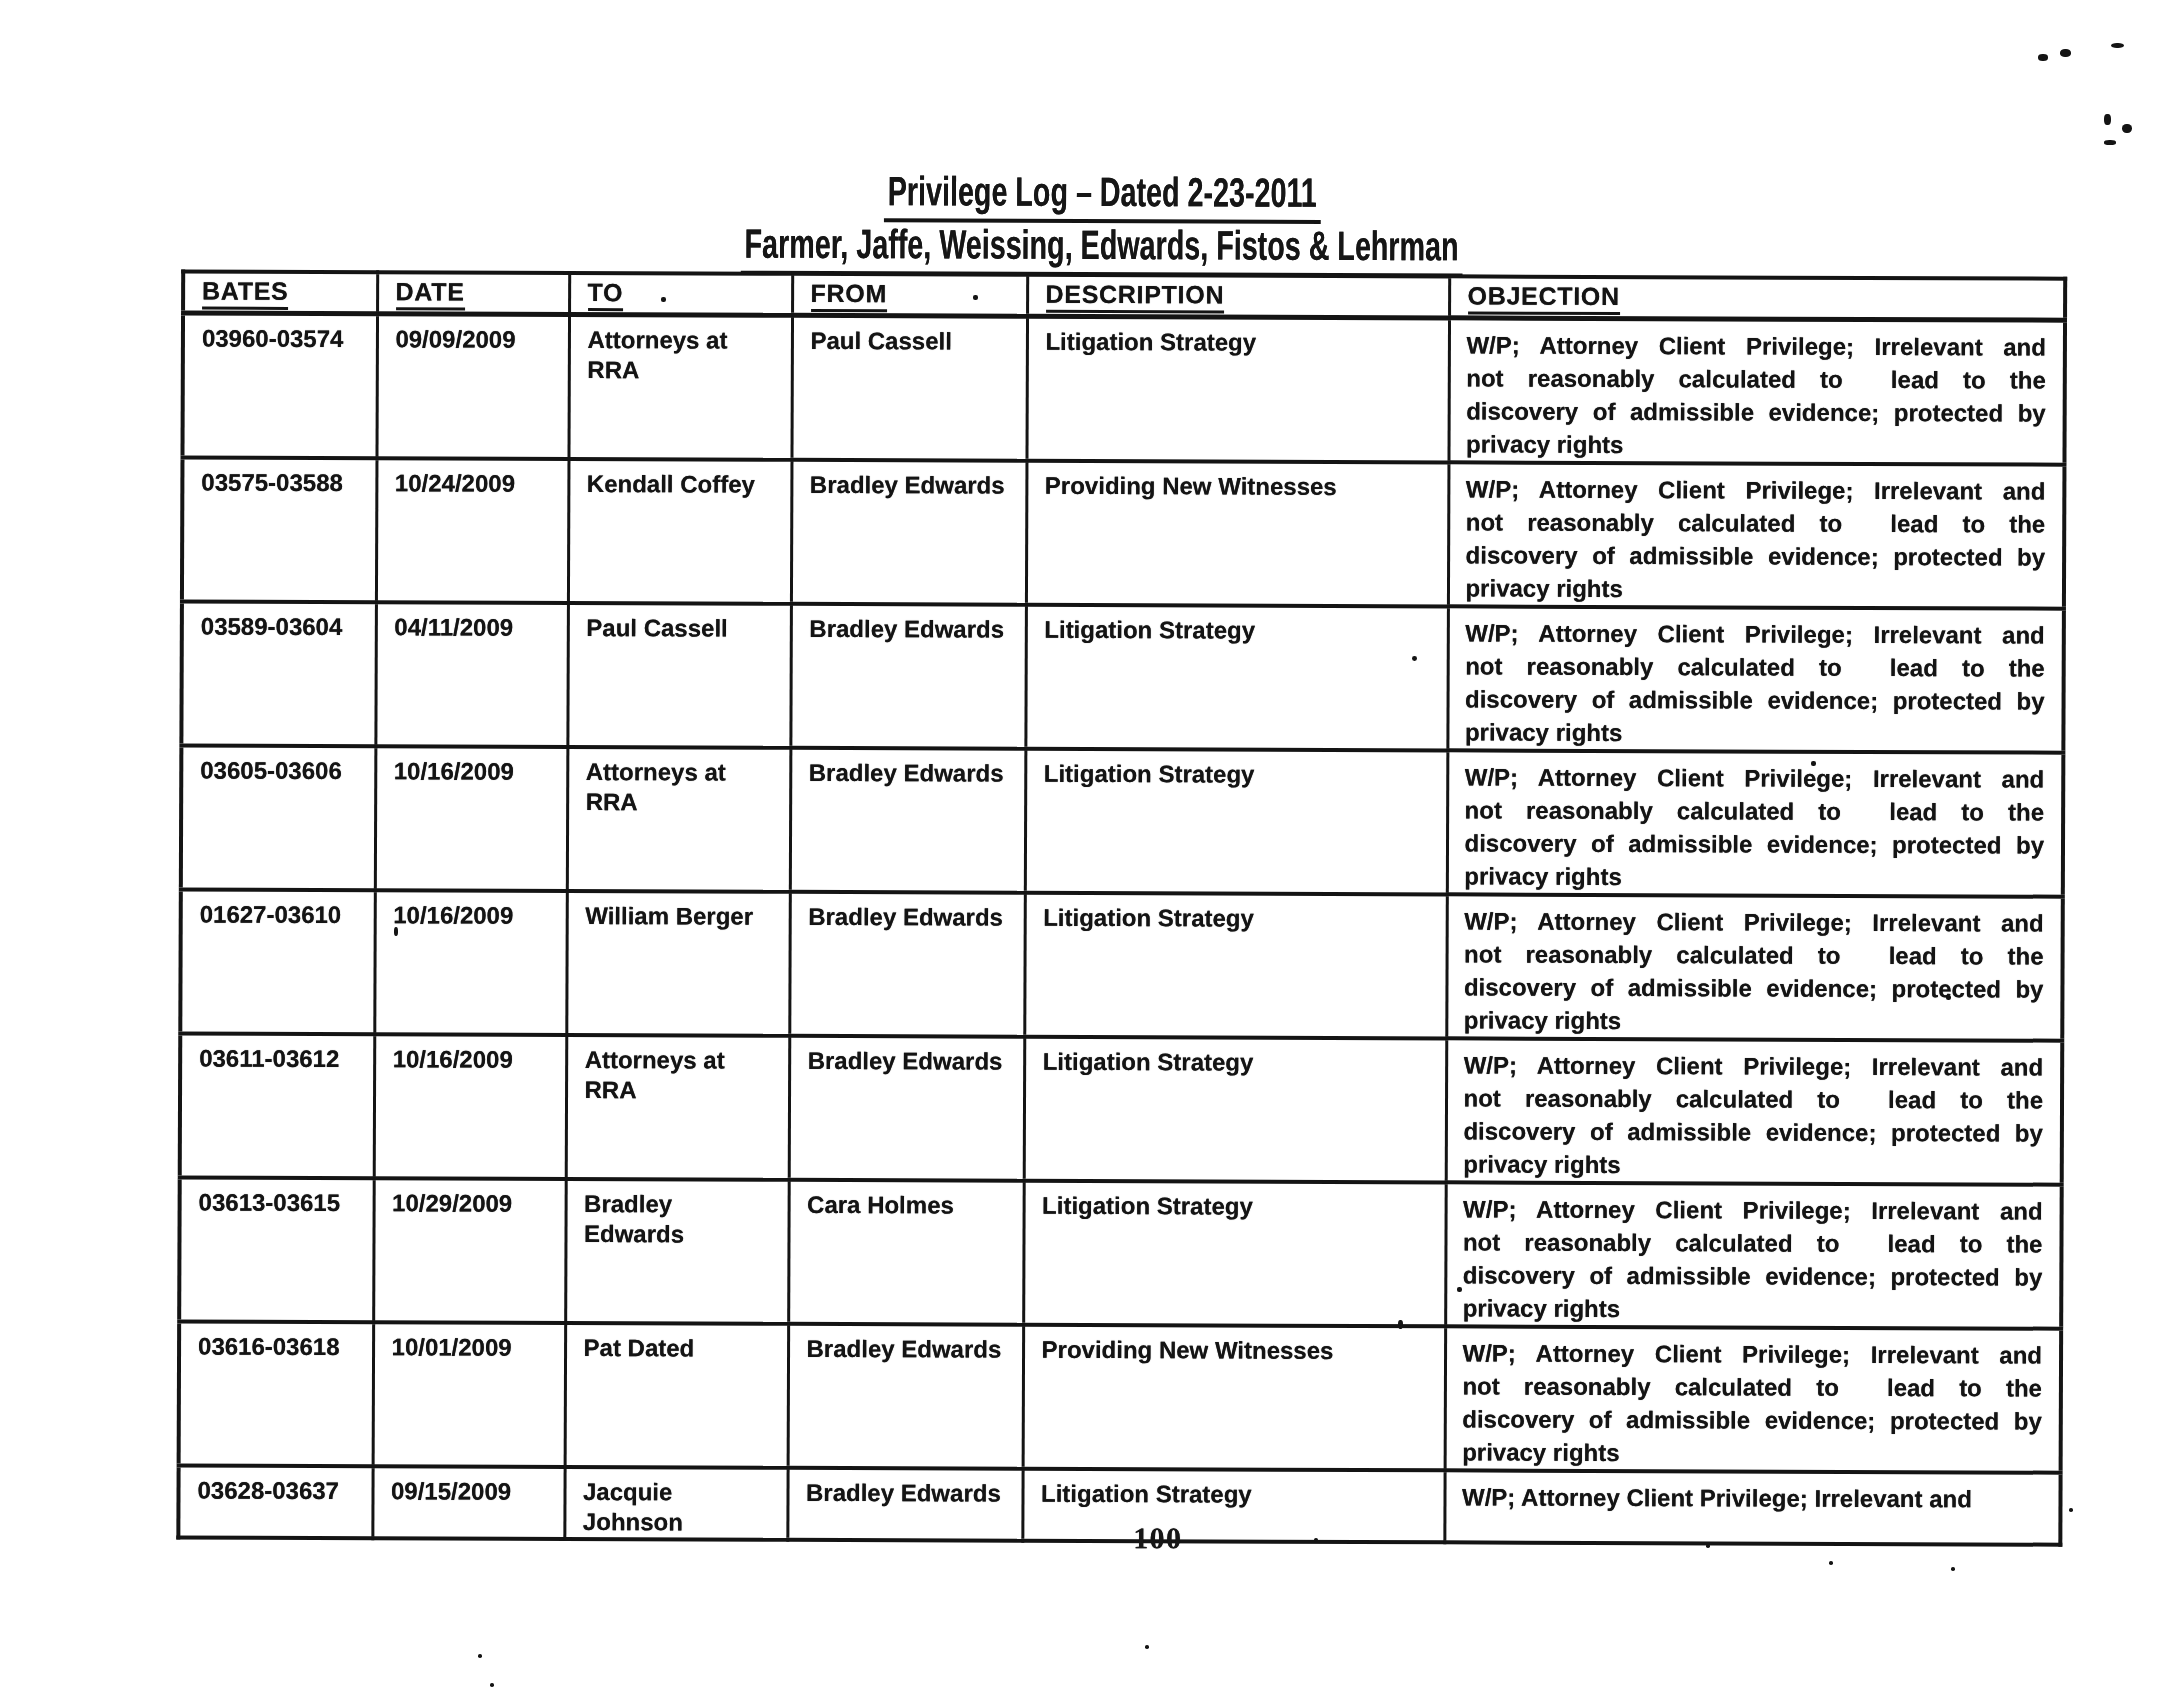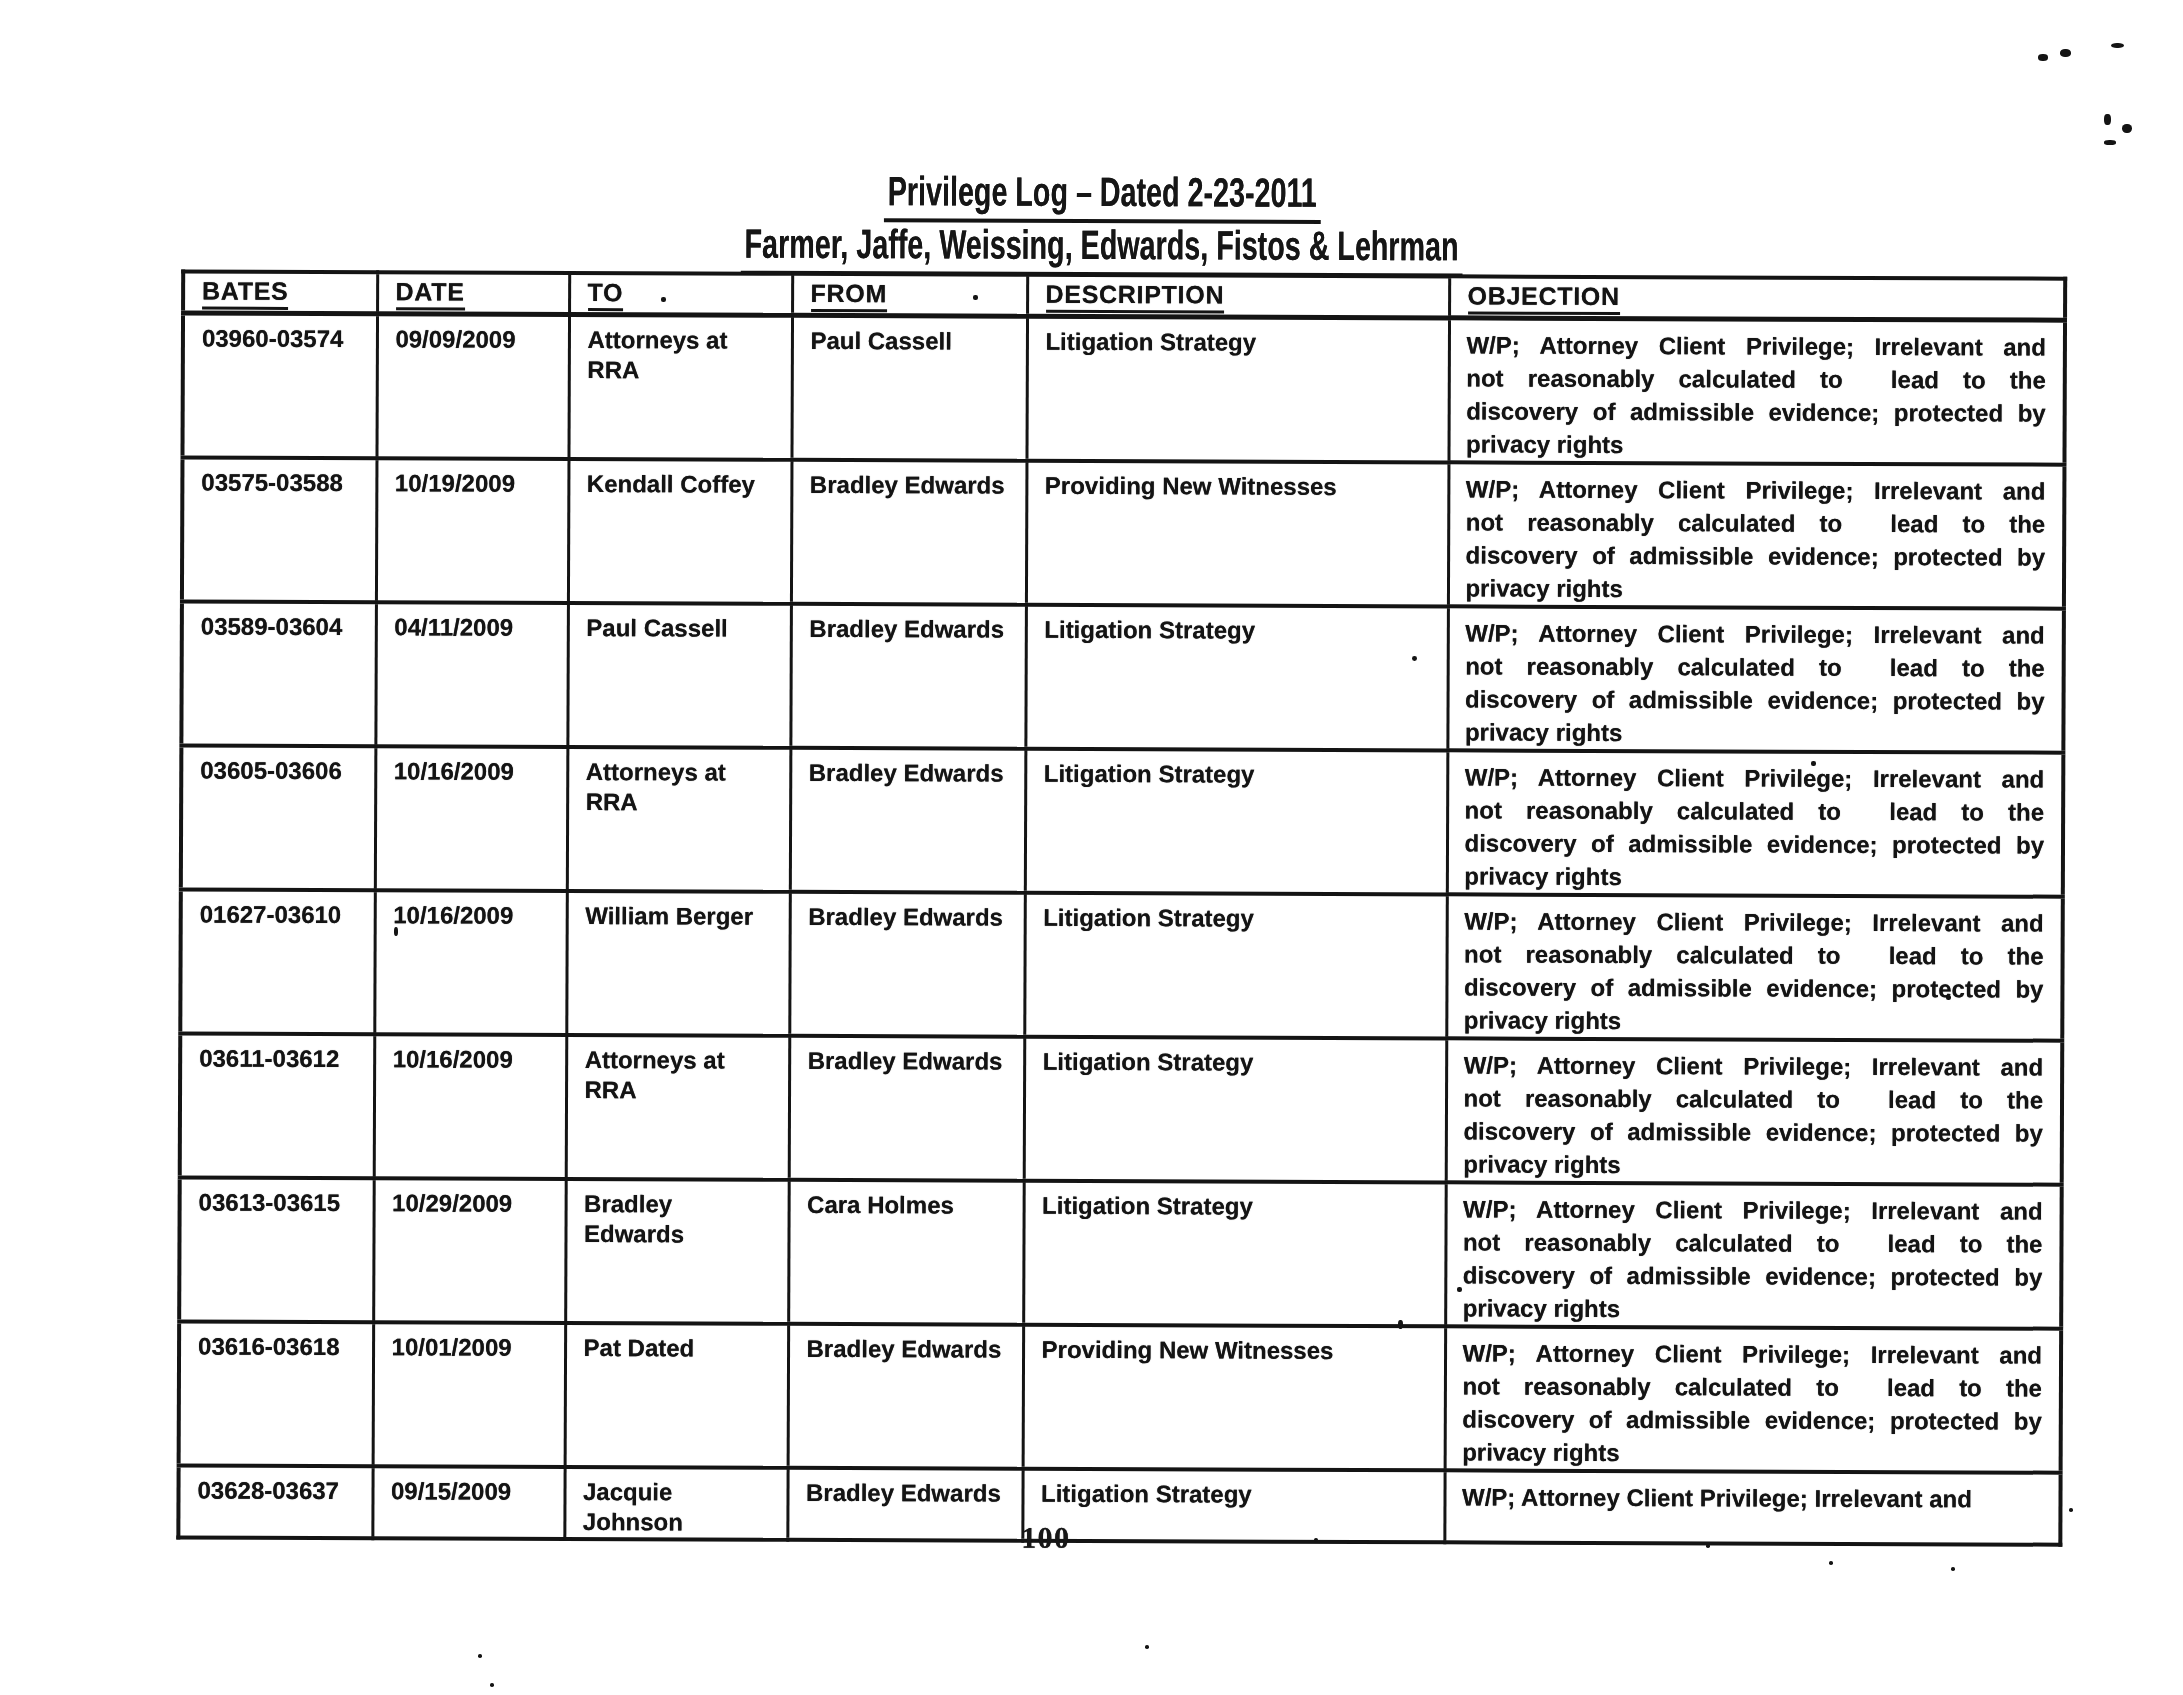--- a/index.html
+++ b/index.html
@@ -67,21 +67,21 @@
   }
   td.obj { padding: 8px 17px 0 16px; }
   .jline {
     text-align: justify;
     text-align-last: justify;
     line-height: 33px;
   }
   .jline.last { text-align-last: left; }
   
   .pageno {
-    position: absolute; left: 1024px; top: 1521px;
+    position: absolute; left: 1136px; top: 1521px;
     font-family: "Liberation Serif", serif;
     font-weight: bold;
     font-size: 30px;
     letter-spacing: 1.3px;
   }
   
   .speck {
     position: absolute;
     background: #141414;
     border-radius: 45%;
@@ -129,21 +129,21 @@
           <td>Litigation Strategy</td>
           <td class="obj">
             <div class="jline">W/P; Attorney Client Privilege; Irrelevant and</div>
             <div class="jline">not reasonably calculated to &nbsp;lead to the</div>
             <div class="jline">discovery of admissible evidence; protected by</div>
             <div class="jline last">privacy rights</div>
           </td>
         </tr>
         <tr>
           <td>03575-03588</td>
-          <td>10/19/2009</td>
+          <td>10/24/2009</td>
           <td>Kendall Coffey</td>
           <td>Bradley Edwards</td>
           <td>Providing New Witnesses</td>
           <td class="obj">
             <div class="jline">W/P; Attorney Client Privilege; Irrelevant and</div>
             <div class="jline">not reasonably calculated to &nbsp;lead to the</div>
             <div class="jline">discovery of admissible evidence; protected by</div>
             <div class="jline last">privacy rights</div>
           </td>
         </tr>

